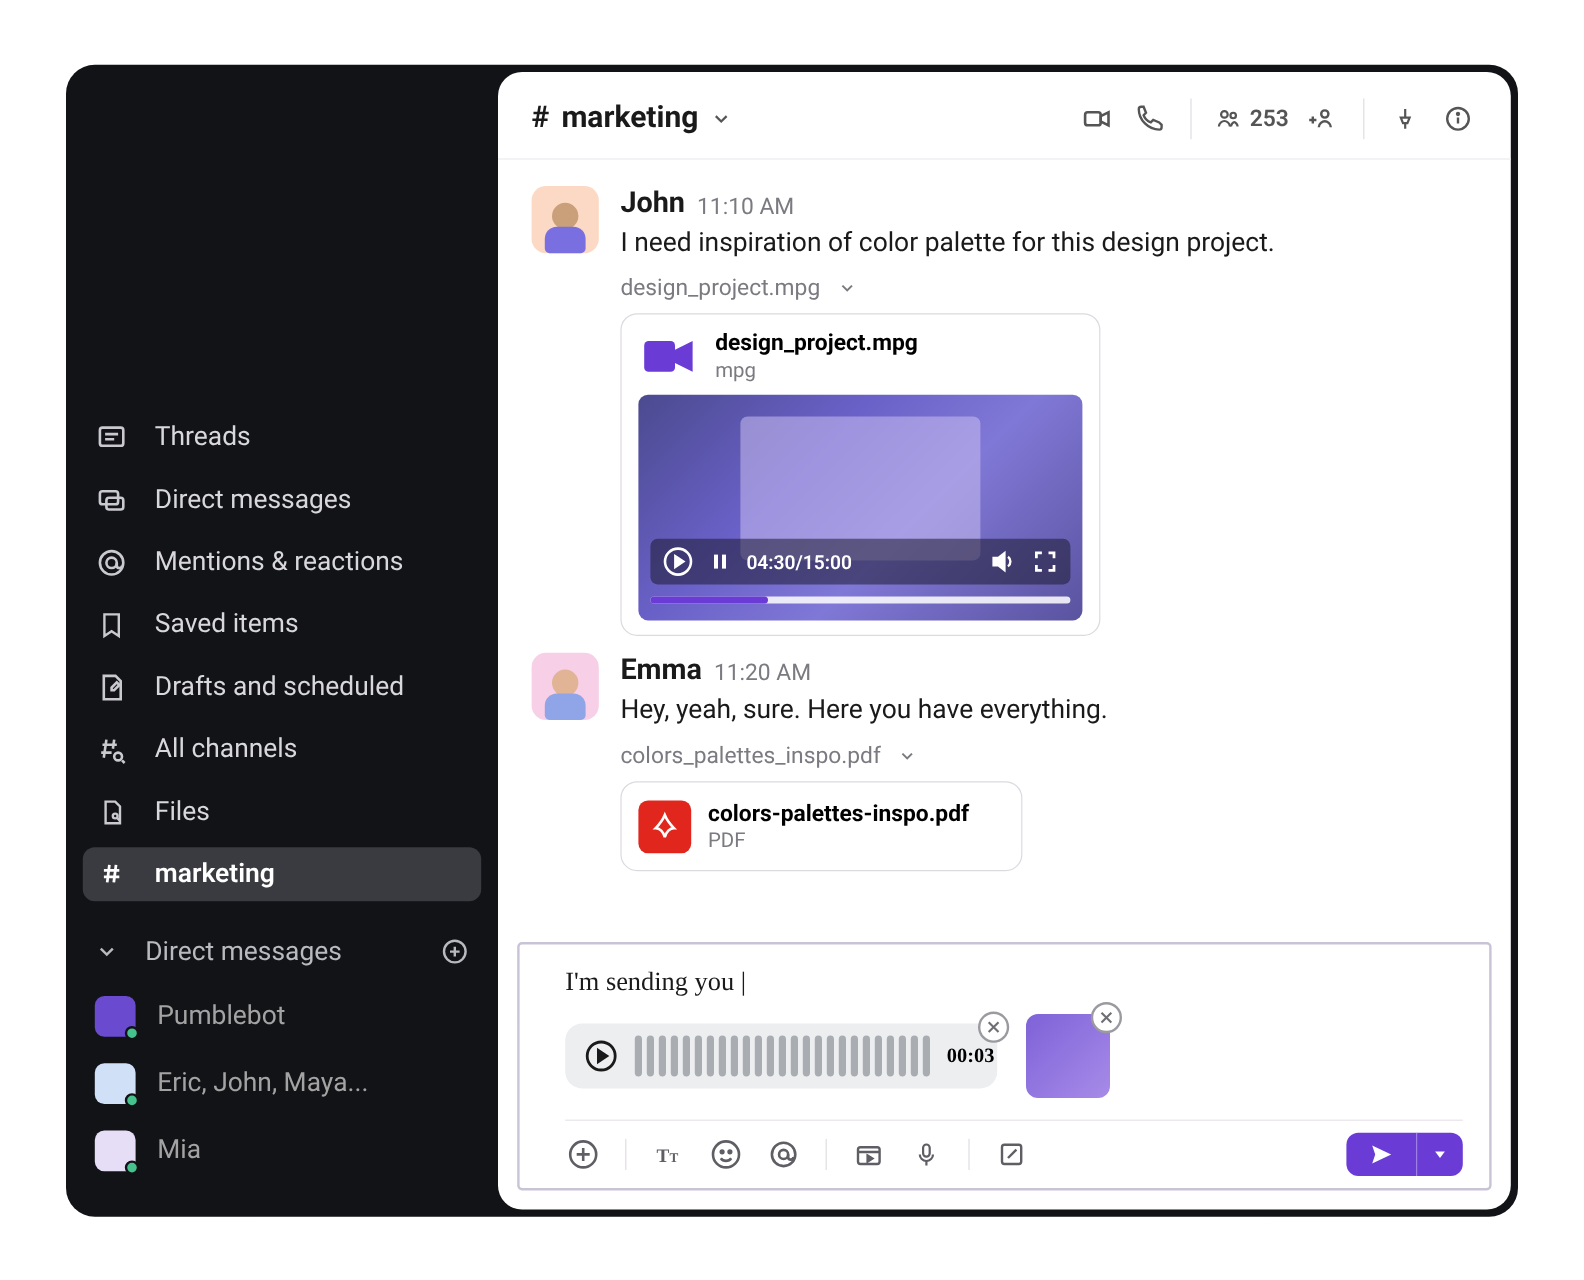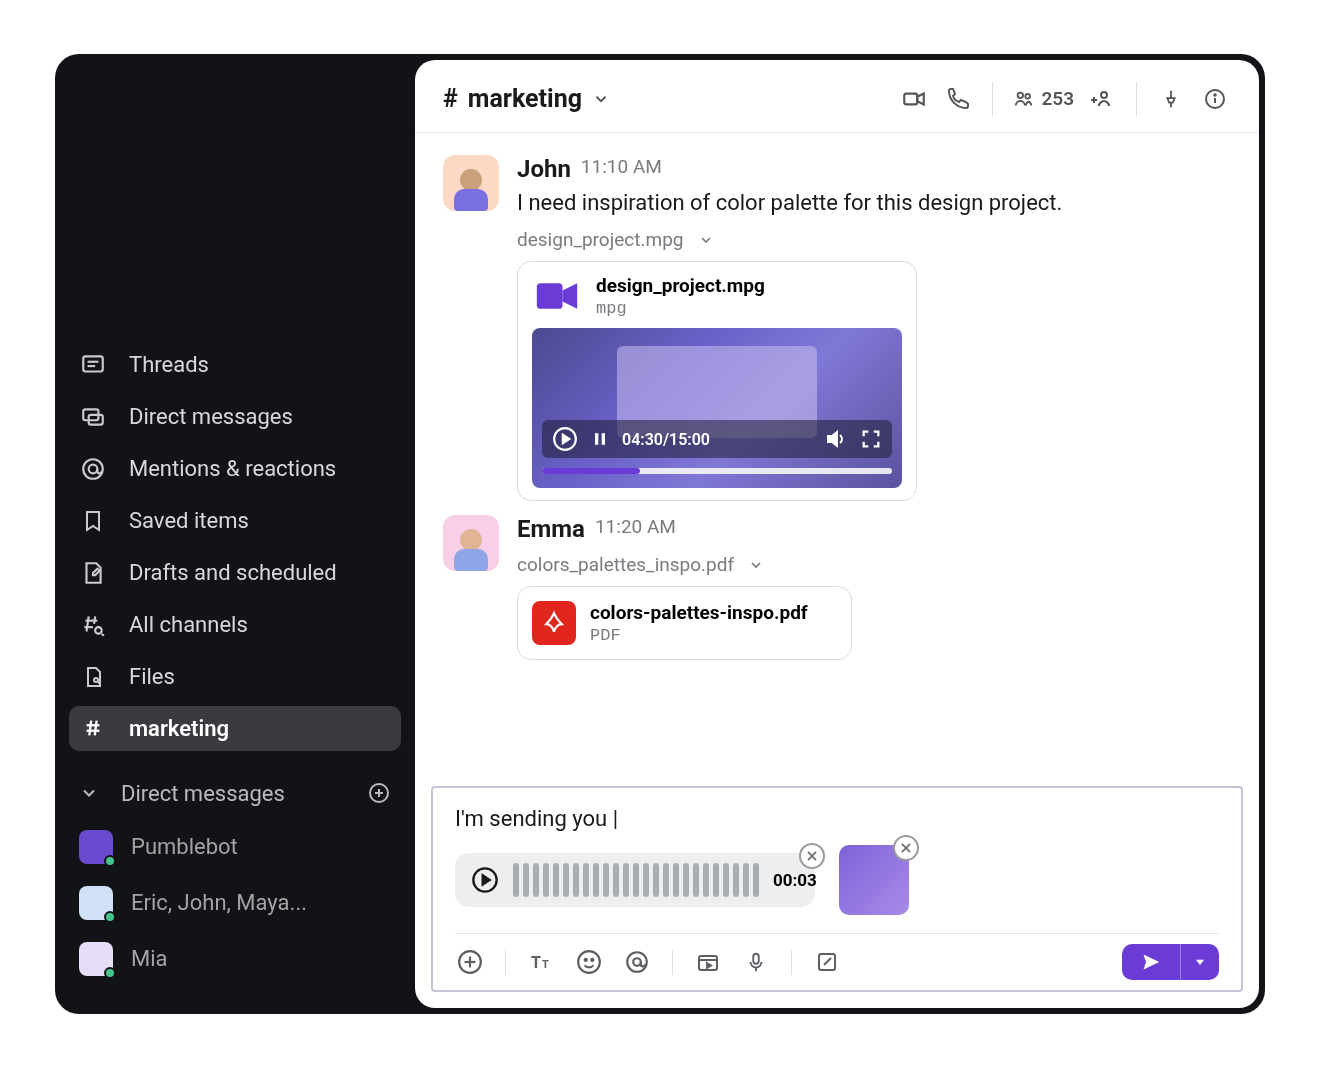--- a/index.html
+++ b/index.html
@@ -86,43 +86,43 @@
 }
 .channel-title { font-size: 25px; font-weight: 700; display:flex; align-items:center; gap:10px;}
 .channel-header .spacer { flex: 1; }
 .hdr-btn { width:32px; height:32px; display:flex; align-items:center; justify-content:center; color:#555; cursor:pointer;}
 .hdr-divider { width:1px; height:34px; background:#e0dde4; margin:0 6px;}
 .member-count { display:flex; align-items:center; gap:4px; color:#555; font-size:19px; font-weight:600;}
 .messages { flex:1; padding: 14px 28px; overflow:auto; }
 .msg { display:flex; gap:18px; margin-top: 8px; margin-bottom: 14px;}
 .avatar { width:56px; height:56px; border-radius:12px; flex-shrink:0;}
 .msg-body { flex:1; }
-.msg-head { display:flex; align-items:flex-start; gap:10px;}
+.msg-head { display:flex; align-items:flex-end; gap:10px;}
 .msg-author { font-weight:700; font-size:24px; color:#1a1a1a;}
 .msg-time { color:#7a7a80; font-size:19px;}
 .msg-text { font-size:22px; color:#1a1a1a; margin-top:4px; line-height:1.45;}
 .attach-label { color:#7a7a80; font-size:19px; margin-top:10px; display:flex; align-items:center; gap:14px;}
 .attachment-card {
   border:1px solid #dcd9e0; border-radius:14px; margin-top:10px; padding:12px 14px 12px 14px; width: 400px;
 }
 .attachment-head { display:flex; gap:14px; align-items:center;}
 .file-icon { width:50px; height:42px; display:flex; align-items:center; justify-content:center; border-radius:6px;}
 .file-name { font-weight:700; font-size:19px;}
-.file-ext { color:#7a7a80; font-size:17px; margin-top:2px;font-family:Liberation Mono, monospace;}
-.video-preview { margin-top:10px; position:relative; border-radius:8px; overflow:hidden; height:160px;
+.file-ext { color:#7a7a80; font-size:17px; margin-top:2px;}
+.video-preview { margin-top:10px; position:relative; border-radius:8px; overflow:hidden; height:188px;
   background: linear-gradient(135deg,#4b4a8f 0%, #6a61c8 35%, #8078d6 60%, #5a539f 100%);
 }
 .video-overlay { position:absolute; left:10px; right:10px; bottom:30px; display:flex; align-items:center; gap:12px;
   background: rgba(30,28,50,0.55); padding:6px 10px; border-radius:6px; color:#fff;}
 .video-progress { position:absolute; left:10px; right:10px; bottom:14px; height:6px; background:rgba(255,255,255,0.85); border-radius:3px;}
 .video-progress .bar { height:100%; width:28%; background:#6b3bd6; border-radius:3px;}
 .pdf-card { border:1px solid #dcd9e0; border-radius:14px; margin-top:10px; padding:14px; width:335px; display:flex; gap:14px; align-items:flex-end;}
 .pdf-icon { width:44px; height:44px; border-radius:8px; background:#e0261d; display:flex; align-items:center; justify-content:center;}
 .composer {
-  margin: 6px 16px 0 16px; border:2px solid #c9c3d6; border-radius:4px; padding:12px 22px 10px 22px;
+  margin: 6px 16px 0 16px; border:2px solid #c9c3d6; border-radius:4px; padding:12px 22px 10px 38px;font-family:Liberation Serif, serif;
 }
 .composer-text { font-size:22px; color:#1a1a1a; padding:6px 0 14px 0;}
 .composer-row { display:flex; gap:24px; align-items:center;}
 .audio-chip { position:relative; background:#edeef0; border-radius:14px; padding:10px 16px; display:flex; align-items:center; gap:14px; width:360px;}
 .audio-bars { display:flex; gap:4px; align-items:center;}
 .audio-bars span { width:6px; height:34px; background:#a9adb2; border-radius:3px;}
 .audio-time { font-weight:700; font-size:17px;}
 .chip-remove { position:absolute; top:-10px; right:-10px; width:26px; height:26px; border-radius:50%; background:#fff; border:2px solid #9a9aa0; display:flex; align-items:center; justify-content:center; color:#6e6e74; cursor:pointer;}
 .img-thumb { position:relative; width:70px; height:70px; border-radius:10px; background:linear-gradient(135deg,#7e62d8,#a78be8);}
 .composer-toolbar { display:flex; align-items:center; gap:18px; border-top:1px solid #e6e3ea; margin-top:18px; padding-top:10px; color:#5e5e64;}
@@ -411,20 +411,21 @@
                 <div class="av-head" style="background:#e0b494;"></div>
                 <div class="av-body" style="background:#8fa5e8;"></div>
               </div>
             </div>
         </div>
         <div class="msg-body">
           <div class="msg-head">
             <span class="msg-author">Emma</span>
             <span class="msg-time">11:20 AM</span>
           </div>
+          <div class="msg-text">Hey, yeah, sure. Here you have everything.</div>
           <div class="attach-label">
             <span>colors_palettes_inspo.pdf</span>
             <span>
                 <svg width="16" height="16" viewBox="0 0 24 24" fill="none" stroke="#7a7a80" stroke-width="2.5">
                   <polyline points="6 9 12 15 18 9"></polyline>
                 </svg>
               </span>
           </div>
           <div class="pdf-card">
             <div class="pdf-icon">

